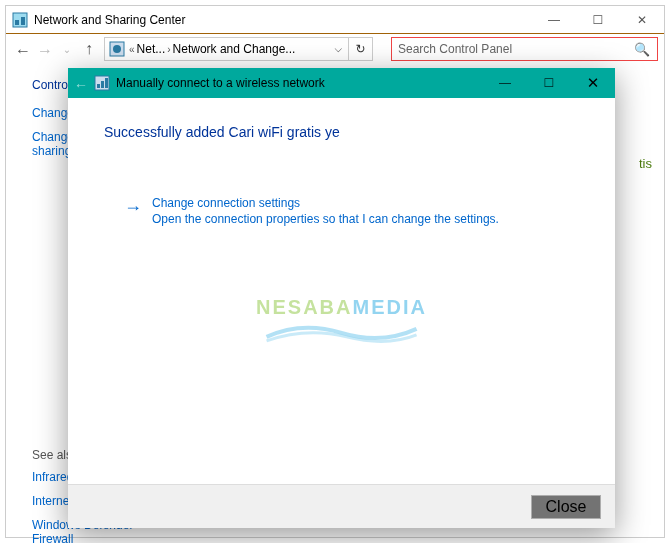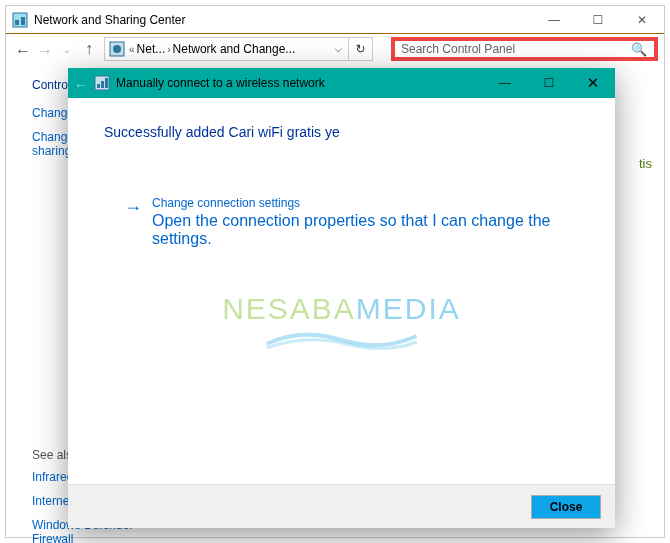--- a/index.html
+++ b/index.html
@@ -15,21 +15,21 @@
 
   .navbar { height: 30px; display: flex; align-items: center; padding: 0 6px; }
   .nav-arrow { width: 22px; height: 22px; display:flex; align-items:center; justify-content:center; color:#555; font-size:16px; }
   .nav-arrow.disabled { color:#bbb; }
   .nav-up { margin-right:4px; }
   .bc-wrapper { flex: 0 0 245px; height:24px; border:1px solid #ccc; display:flex; align-items:center; padding:0 4px; font-size:12px; color:#000; }
   .bc-wrapper .bcicon { width:16px; height:16px; margin-right:2px; }
   .bc-sep { color:#555; margin:0 2px; font-size:10px; }
   .refresh { width:24px; height:24px; border:1px solid #ccc; border-left:none; display:flex; align-items:center; justify-content:center; font-size:12px; color:#333; }
   .spacer10 { width:18px; }
-  .search-box { flex:1; height:24px; border:4px solid #ef4444; display:flex; align-items:center; padding:0 6px; font-size:12px; color:#666; }
+  .search-box { flex:1; height:24px; border:1px solid #ef4444; display:flex; align-items:center; padding:0 6px; font-size:12px; color:#666; }
   .search-box .sicon { margin-left:auto; color:#555; font-size:13px; }
 
   .content { display:flex; padding: 14px 20px 10px 26px; height: calc(100% - 58px); font-size:12px; }
   .leftcol { width: 140px; color:#000; }
   .leftcol .heading { color:#003399; font-size:12px; margin-bottom:14px; }
   .leftcol .link { color:#0066cc; margin-bottom:10px; cursor:pointer; }
   .leftcol .seealso { color:#555; margin-top: 290px; margin-bottom:8px; }
   .rightcol { flex:1; }
   .rightpeek { position:absolute; right:12px; top:150px; color:#4d7c0f; font-size:13px; }
 
@@ -45,30 +45,30 @@
   .dlg-controls { margin-left:auto; display:flex; height:100%; }
   .dlg-controls div { width:44px; display:flex; align-items:center; justify-content:center; font-size:12px; }
   .dlg-controls .min, .dlg-controls .max { color:#000; opacity:.8; }
   .dlg-controls .cls { color:#000; font-size:15px; }
 
   .dlg-body { padding: 26px 36px 0 36px; height: calc(100% - 30px); position:relative; }
   .dlg-heading { color:#003399; font-size:14px; font-weight:400; margin-bottom:56px; }
   .option { display:flex; align-items:flex-start; margin-left:20px; cursor:pointer; }
   .option .arrow { color:#0066cc; font-size:18px; margin-right:10px; line-height:1; }
   .option .optlabel { color:#0066cc; font-size:12px; }
-  .option .optdesc { color:#0066cc; font-size:16px; margin-top:2px; }
+  .option .optdesc { color:#0066cc; font-size:12px; margin-top:2px; }
 
   .watermark { position:absolute; left:50%; top:50%; transform:translate(-50%,-35%); text-align:center; pointer-events:none; opacity:.5; }
-  .watermark .wm1 { font-size:30px; font-weight:400; letter-spacing:2px; white-space:nowrap; }
+  .watermark .wm1 { font-size:20px; font-weight:700; letter-spacing:2px; white-space:nowrap; }
   .watermark .wm1 .g { color:#8cc63f; }
   .watermark .wm1 .b { color:#29abe2; }
   .watermark svg { display:block; margin:0 auto; }
 
   .dlg-footer { position:absolute; left:0; right:0; bottom:0; height:44px; border-top:1px solid #ddd; background:#f0f0f0; display:flex; align-items:center; justify-content:flex-end; padding:0 14px; }
-  .btn-close { min-width:70px; height:24px; background:#0ea5e9; border:1px solid #adadad; font-size:12px; cursor:pointer;font-weight:bold; }
+  .btn-close { min-width:70px; height:24px; background:#737373; border:1px solid #adadad; font-size:16px; cursor:pointer; }
 </style>
 </head>
 <body>
 
 <div class="main-window">
 
   <div class="titlebar">
     <span class="appicon neticon">
       <svg width="16" height="16">
           <rect x="1" y="1" width="14" height="14" fill="#9edcf0" stroke="#2a7aa3"></rect>

